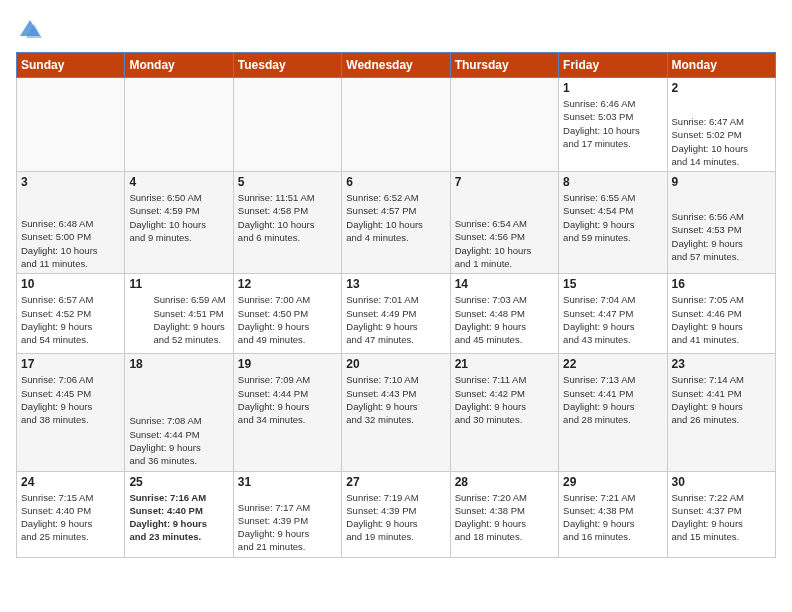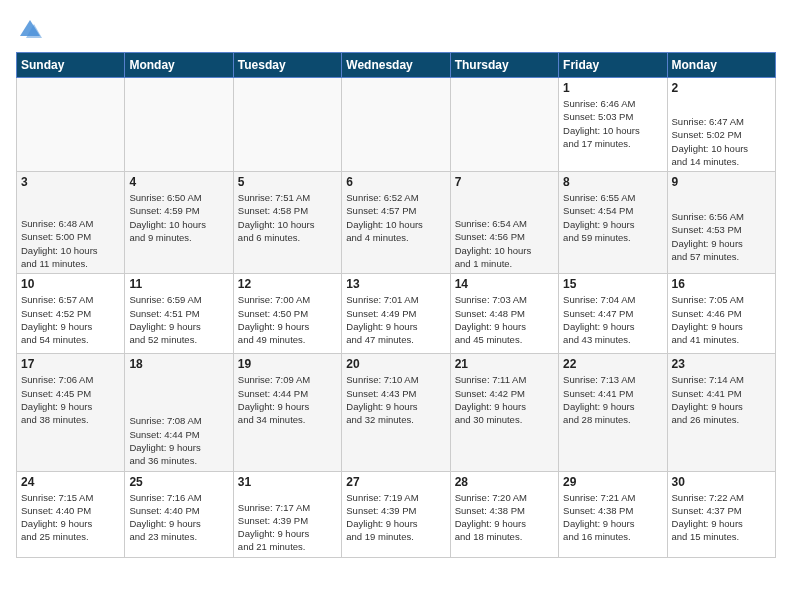--- a/index.html
+++ b/index.html
@@ -56,21 +56,21 @@
     .location-title {
       font-size: 15px;
       color: #444;
     }
     .calendar {
       width: 100%;
       border-collapse: collapse;
       table-layout: fixed;
     }
     .calendar thead tr th {
-      background: #0c4a6e;
+      background: #c2410c;
       color: #fff;
       font-size: 12px;
       font-weight: bold;
       padding: 5px 4px;
       text-align: left;
       border: 1px solid #5580cc;
     }
     .calendar tbody tr td {
       vertical-align: top;
       border: 1px solid #ccc;
@@ -163,21 +163,21 @@
           </td>
           <td>
             <span class="day-num">4</span>
             <div class="cell-info" style="white-space: pre-line;">Sunrise: 6:50 AM
 Sunset: 4:59 PM
 Daylight: 10 hours
 and 9 minutes.</div>
           </td>
           <td>
             <span class="day-num">5</span>
-            <div class="cell-info" style="white-space: pre-line;">Sunrise: 7:51 AM
+            <div class="cell-info" style="white-space: pre-line;">Sunrise: 11:51 AM
 Sunset: 4:58 PM
 Daylight: 10 hours
 and 6 minutes.</div>
           </td>
           <td>
             <span class="day-num">6</span>
             <div class="cell-info" style="white-space: pre-line;">Sunrise: 6:52 AM
 Sunset: 4:57 PM
 Daylight: 10 hours
 and 4 minutes.</div>
@@ -207,21 +207,21 @@
         <tr>
           <td>
             <span class="day-num">10</span>
             <div class="cell-info" style="white-space: pre-line;">Sunrise: 6:57 AM
 Sunset: 4:52 PM
 Daylight: 9 hours
 and 54 minutes.</div>
           </td>
           <td>
             <span class="day-num">11</span>
-            <div class="cell-info" style="white-space: pre-line;">Sunrise: 6:59 AM
+            <div class="cell-info" style="white-space: pre-line; margin-left: 24px;">Sunrise: 6:59 AM
 Sunset: 4:51 PM
 Daylight: 9 hours
 and 52 minutes.</div>
           </td>
           <td>
             <span class="day-num">12</span>
             <div class="cell-info" style="white-space: pre-line;">Sunrise: 7:00 AM
 Sunset: 4:50 PM
 Daylight: 9 hours
 and 49 minutes.</div>
@@ -309,21 +309,21 @@
         <tr>
           <td>
             <span class="day-num">24</span>
             <div class="cell-info" style="white-space: pre-line;">Sunrise: 7:15 AM
 Sunset: 4:40 PM
 Daylight: 9 hours
 and 25 minutes.</div>
           </td>
           <td>
             <span class="day-num">25</span>
-            <div class="cell-info" style="white-space: pre-line;">Sunrise: 7:16 AM
+            <div class="cell-info" style="white-space: pre-line; font-weight: bold;">Sunrise: 7:16 AM
 Sunset: 4:40 PM
 Daylight: 9 hours
 and 23 minutes.</div>
           </td>
           <td>
             <span class="day-num">31</span>
             <div class="cell-info" style="white-space: pre-line; margin-top: 12px;">Sunrise: 7:17 AM
 Sunset: 4:39 PM
 Daylight: 9 hours
 and 21 minutes.</div>

